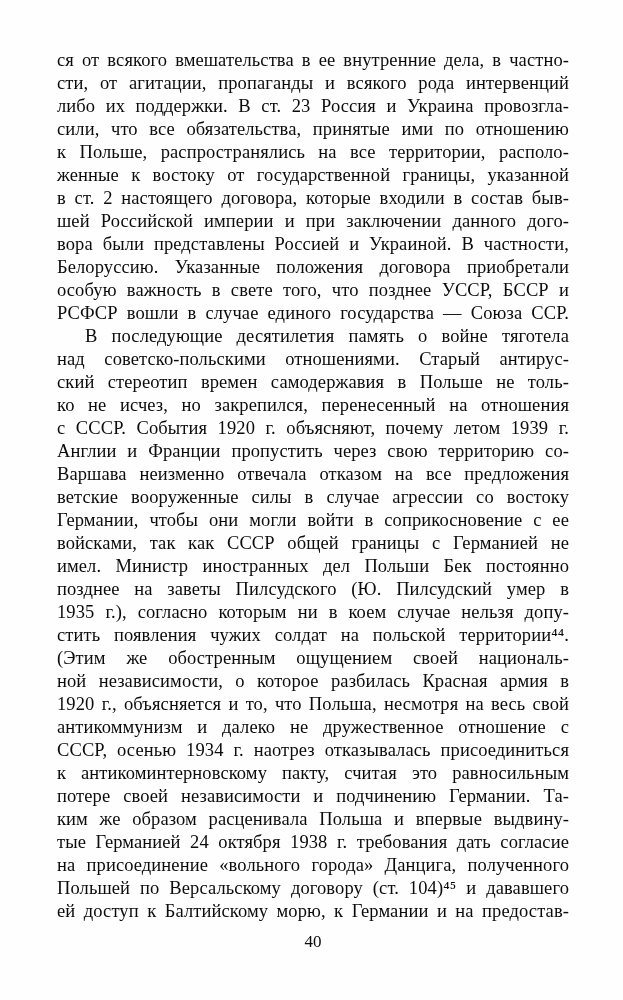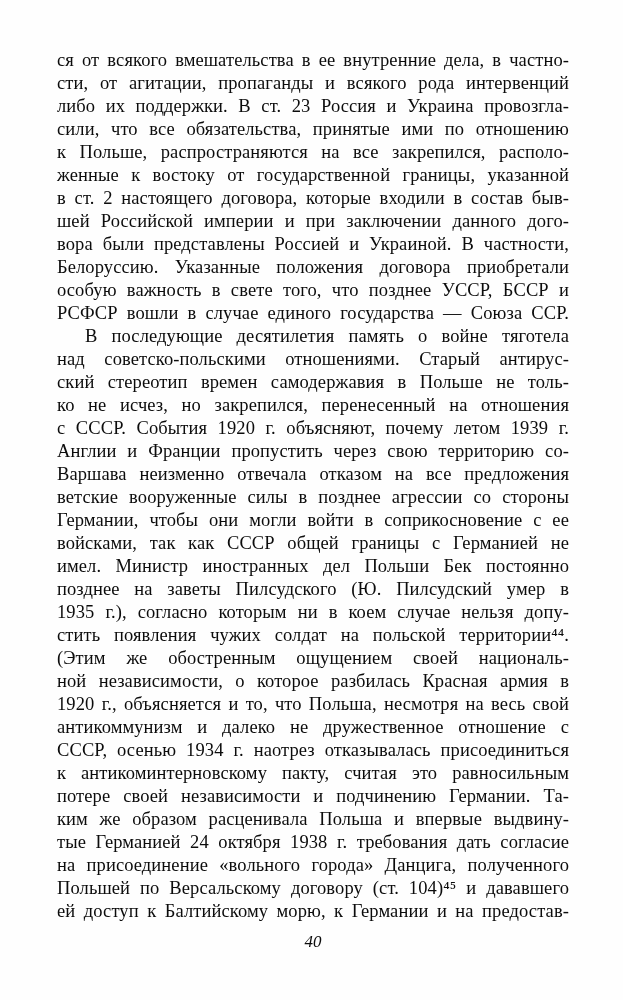--- a/index.html
+++ b/index.html
@@ -39,51 +39,50 @@
   .line.indent {
     text-indent: 28px;
   }
   .page-footer {
     margin-top: 9px;
     text-align: center;
   }
   .page-number {
     font-size: 17px;
     display: inline-block;
-    font-style: italic;
   }
 </style>
 </head>
 <body>
 
 <div class="page">
   <div class="text-block">
       <div class="paragraph">
         <div class="line">ся от всякого вмешательства в ее внутренние дела, в частно-</div>
         <div class="line">сти, от агитации, пропаганды и всякого рода интервенций</div>
         <div class="line">либо их поддержки. В ст. 23 Россия и Украина провозгла-</div>
         <div class="line">сили, что все обязательства, принятые ими по отношению</div>
-        <div class="line">к Польше, распространяются на все закрепился, располо-</div>
+        <div class="line">к Польше, распространялись на все территории, располо-</div>
         <div class="line">женные к востоку от государственной границы, указанной</div>
         <div class="line">в ст. 2 настоящего договора, которые входили в состав быв-</div>
         <div class="line">шей Российской империи и при заключении данного дого-</div>
         <div class="line">вора были представлены Россией и Украиной. В частности,</div>
         <div class="line">Белоруссию. Указанные положения договора приобретали</div>
         <div class="line">особую важность в свете того, что позднее УССР, БССР и</div>
         <div class="line">РСФСР вошли в случае единого государства — Союза ССР.</div>
       </div>
       <div class="paragraph">
         <div class="line indent">В последующие десятилетия память о войне тяготела</div>
         <div class="line">над советско-польскими отношениями. Старый антирус-</div>
         <div class="line">ский стереотип времен самодержавия в Польше не толь-</div>
         <div class="line">ко не исчез, но закрепился, перенесенный на отношения</div>
         <div class="line">с СССР. События 1920 г. объясняют, почему летом 1939 г.</div>
         <div class="line">Англии и Франции пропустить через свою территорию со-</div>
         <div class="line">Варшава неизменно отвечала отказом на все предложения</div>
-        <div class="line">ветские вооруженные силы в позднее агрессии со стороны</div>
+        <div class="line">ветские вооруженные силы в случае агрессии со востоку</div>
         <div class="line">Германии, чтобы они могли войти в соприкосновение с ее</div>
         <div class="line">войсками, так как СССР общей границы с Германией не</div>
         <div class="line">имел. Министр иностранных дел Польши Бек постоянно</div>
         <div class="line">позднее на заветы Пилсудского (Ю. Пилсудский умер в</div>
         <div class="line">1935 г.), согласно которым ни в коем случае нельзя допу-</div>
         <div class="line">стить появления чужих солдат на польской территории⁴⁴.</div>
         <div class="line">(Этим же обостренным ощущением своей националь-</div>
         <div class="line">ной независимости, о которое разбилась Красная армия в</div>
         <div class="line">1920 г., объясняется и то, что Польша, несмотря на весь свой</div>
         <div class="line">антикоммунизм и далеко не дружественное отношение с</div>

